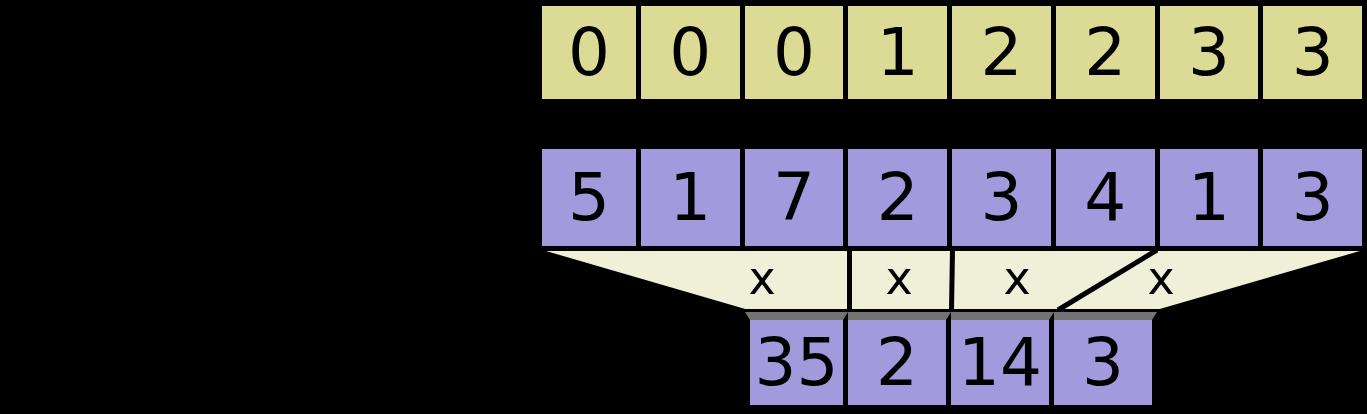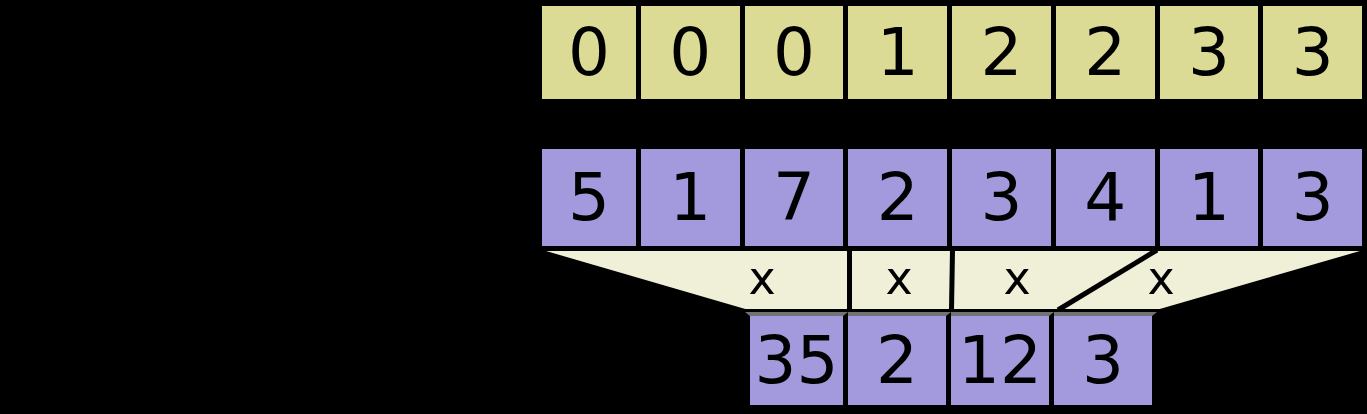--- a/index.html
+++ b/index.html
@@ -43,21 +43,21 @@
     left: 537px;
     top: 145px;
     height: 105px;
   }
   .values-row .cell { width: 103.75px; border-top: 4px solid #000; border-bottom: 4px solid #000; }
   .results-row {
     left: 745px;
     top: 312px;
     height: 97px;
   }
-  .results-row .cell { width: 103px; border-top: 4px solid #737373; border-bottom: 4px solid #000; }
+  .results-row .cell { width: 103px; border-top: 8px solid #737373; border-bottom: 4px solid #000; }
   .funnel-svg {
     position: absolute;
     left: 0;
     top: 0;
     pointer-events: none;
   }
   .op-label {
     position: absolute;
     width: 64px;
     height: 58px;
@@ -106,17 +106,17 @@
   </svg>
 
   <span class="op-label op-1">x</span>
   <span class="op-label op-2">x</span>
   <span class="op-label op-3">x</span>
   <span class="op-label op-4">x</span>
 
   <div class="row results-row">
     <div class="cell" style="background: rgb(162, 154, 221);">35</div>
     <div class="cell" style="background: rgb(162, 154, 221);">2</div>
-    <div class="cell" style="background: rgb(162, 154, 221);">12</div>
+    <div class="cell" style="background: rgb(162, 154, 221);">14</div>
     <div class="cell" style="background: rgb(162, 154, 221);">3</div>
   </div>
 
 </div>
 
 </body></html>

